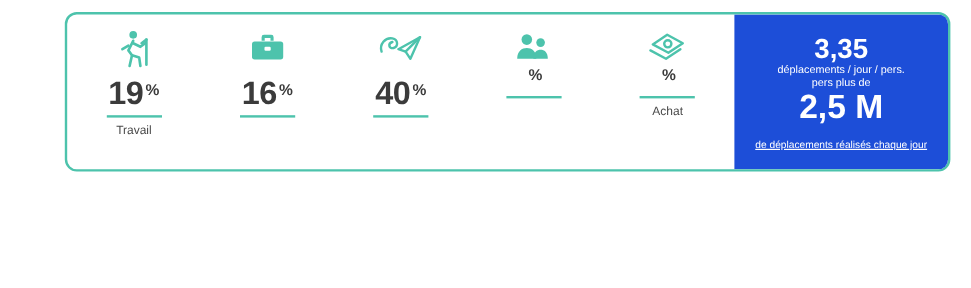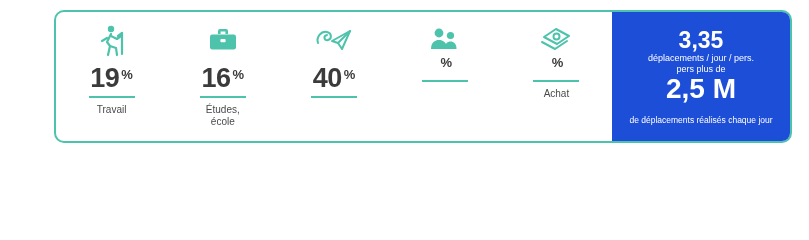--- a/index.html
+++ b/index.html
@@ -101,20 +101,21 @@
   .summary .big2 {
     font-size: 28px;
     font-weight: bold;
     line-height: 24px;
     margin-top: 2px;
   }
   .summary .sub2 {
     font-size: 8.5px;
     line-height: 10px;
     margin-top: 14px;
+    text-decoration: underline;
   }
 </style>
 </head>
 <body>
 
 <div id="infographic">
   <div class="frame">
 
     <div class="stats">
 
@@ -148,22 +149,20 @@
               <rect x="4" y="9.5" width="26" height="15" rx="2.2"></rect>
             </g>
             <rect x="14.4" y="14" width="5.2" height="3.2" rx="1" fill="#ffffff"></rect>
           </svg>
         </div>
         <div class="value-line">
           <span class="value">16</span>
           <span class="pct">%</span>
         </div>
         <div class="underline"></div>
-        <div class="label">Études,
-école</div>
       </div>
 
       <div class="stat">
         <div class="icon-wrap">
           <svg width="40" height="32" viewBox="0 0 40 32">
             <g fill="none" stroke="#4dc3ac" stroke-width="2" stroke-linecap="round" stroke-linejoin="round">
               <path d="M4 18 C2 12 7 6 13 7 C18 8 18 14 14 15 C10 16 9 11 13 10"></path>
               <path d="M18 16 L36 6 L28 24 L24 18 Z"></path>
               <path d="M24 18 L36 6"></path>
             </g>

